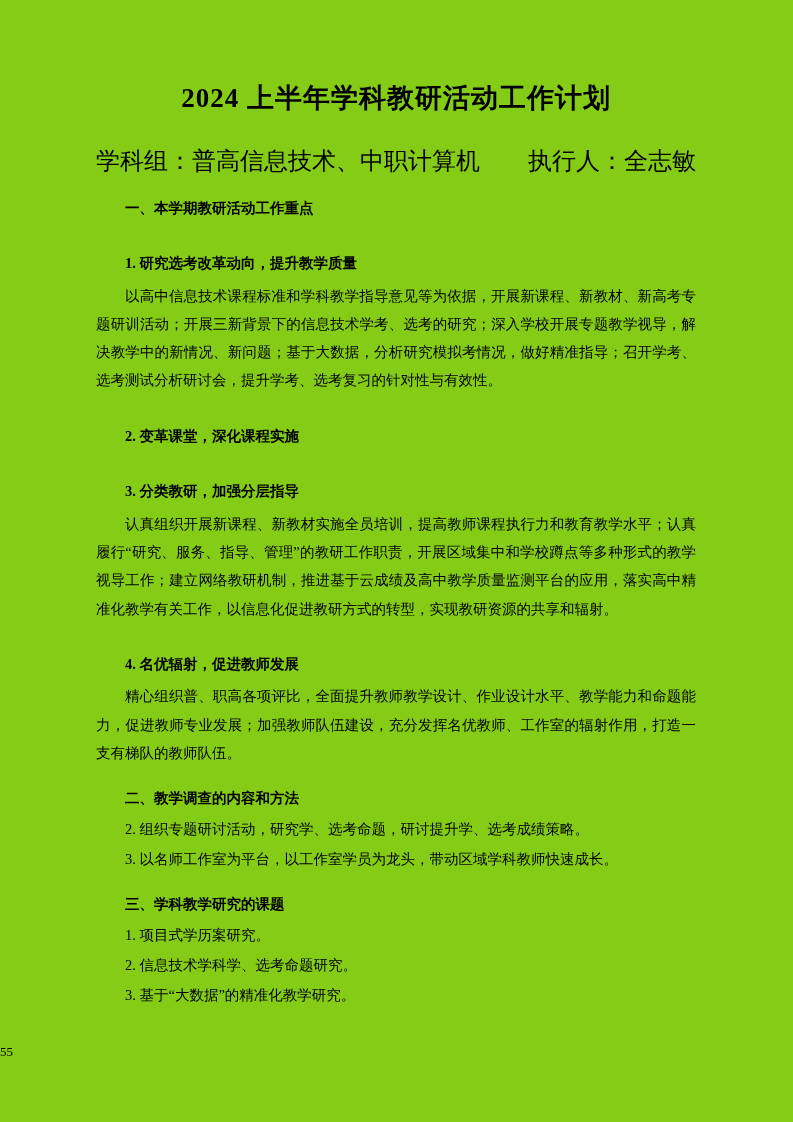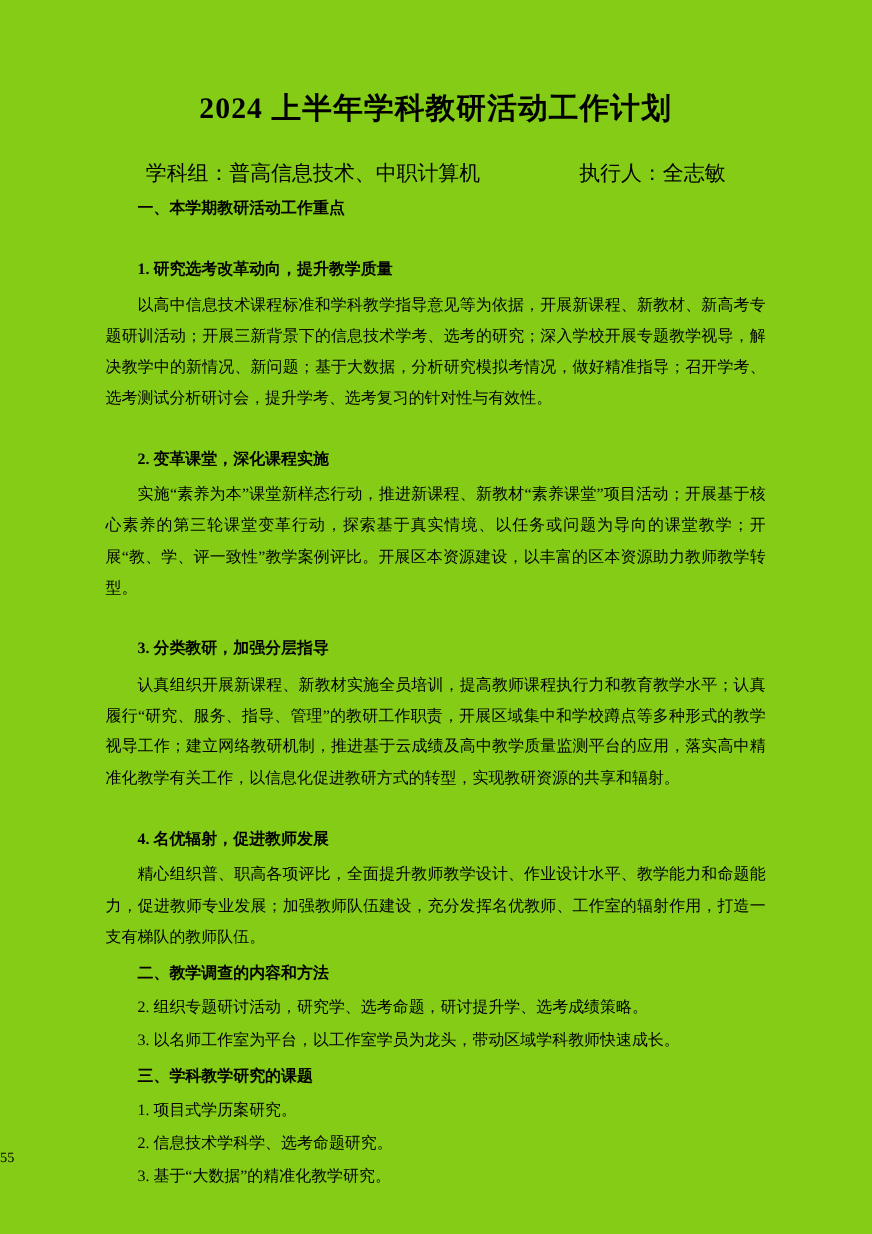--- a/index.html
+++ b/index.html
@@ -32,39 +32,39 @@
     font-weight: bold;
     letter-spacing: 1px;
     margin: 18px 0 0 0;
     line-height: 1.5;
     color: #000;
   }
   .subtitle-row {
     display: flex;
     justify-content: center;
     align-items: baseline;
-    font-size: 19px;
+    font-size: 24px;
     margin-top: 26px;
     color: #000;
   }
   .subtitle-row .seg1 {
     white-space: nowrap;
   }
   .subtitle-row .gap {
     display: inline-block;
     width: 62px;
   }
   .subtitle-row .seg2 {
     white-space: nowrap;
     margin-left: 28px;
   }
   .h-section {
     font-size: 14.5px;
     font-weight: bold;
-    margin-top: 6px;
+    margin-top: 18px;
     text-indent: 2em;
     line-height: 1.9;
     color: #000;
   }
   .h-sub {
     font-size: 14.5px;
     font-weight: bold;
     margin-top: 28px;
     text-indent: 2em;
     line-height: 1.9;
@@ -109,21 +109,20 @@
       <span class="gap"></span>
       <span class="seg2">执行人：全志敏</span>
     </div>
 
     <div class="h-section">一、本学期教研活动工作重点</div>
 
     <div class="h-sub">1. 研究选考改革动向，提升教学质量</div>
     <p class="body-text">以高中信息技术课程标准和学科教学指导意见等为依据，开展新课程、新教材、新高考专题研训活动；开展三新背景下的信息技术学考、选考的研究；深入学校开展专题教学视导，解决教学中的新情况、新问题；基于大数据，分析研究模拟考情况，做好精准指导；召开学考、选考测试分析研讨会，提升学考、选考复习的针对性与有效性。</p>
 
     <div class="h-sub">2. 变革课堂，深化课程实施</div>
-    <p class="body-text">实施“素养为本”课堂新样态行动，推进新课程、新教材“素养课堂”项目活动；开展基于核心素养的第三轮课堂变革行动，探索基于真实情境、以任务或问题为导向的课堂教学；开展“教、学、评一致性”教学案例评比。开展区本资源建设，以丰富的区本资源助力教师教学转型。</p>
 
     <div class="h-sub">3. 分类教研，加强分层指导</div>
     <p class="body-text">认真组织开展新课程、新教材实施全员培训，提高教师课程执行力和教育教学水平；认真履行“研究、服务、指导、管理”的教研工作职责，开展区域集中和学校蹲点等多种形式的教学视导工作；建立网络教研机制，推进基于云成绩及高中教学质量监测平台的应用，落实高中精准化教学有关工作，以信息化促进教研方式的转型，实现教研资源的共享和辐射。</p>
 
     <div class="h-sub">4. 名优辐射，促进教师发展</div>
     <p class="body-text">精心组织普、职高各项评比，全面提升教师教学设计、作业设计水平、教学能力和命题能力，促进教师专业发展；加强教师队伍建设，充分发挥名优教师、工作室的辐射作用，打造一支有梯队的教师队伍。</p>
 
     <div class="h-section">二、教学调查的内容和方法</div>
     <p class="list-item">2. 组织专题研讨活动，研究学、选考命题，研讨提升学、选考成绩策略。</p>
     <p class="list-item">3. 以名师工作室为平台，以工作室学员为龙头，带动区域学科教师快速成长。</p>

